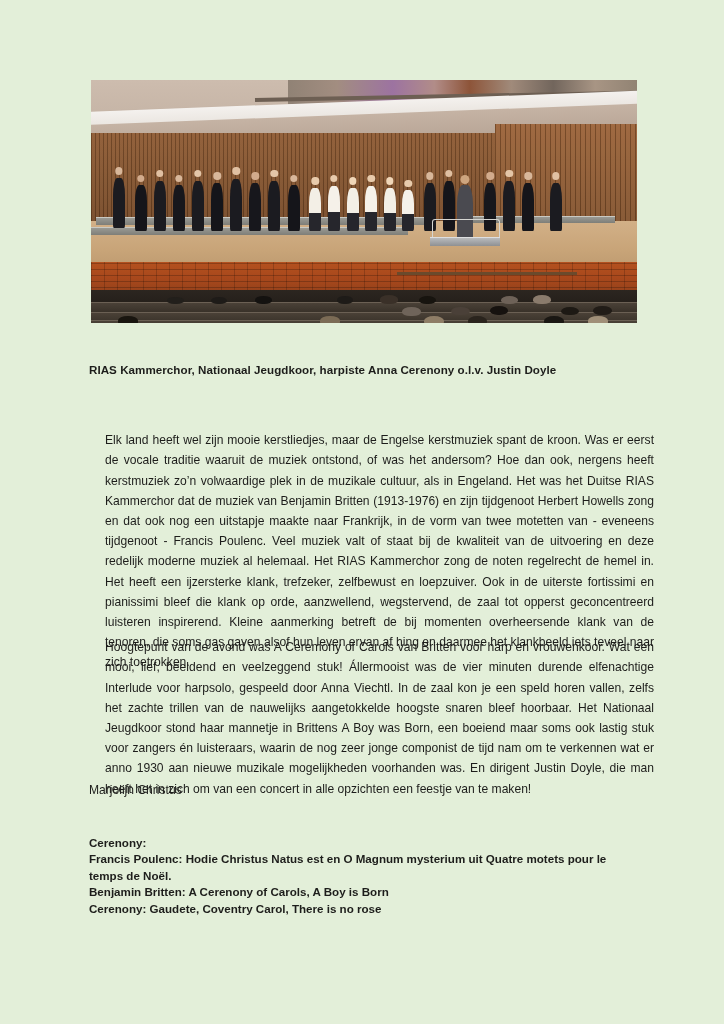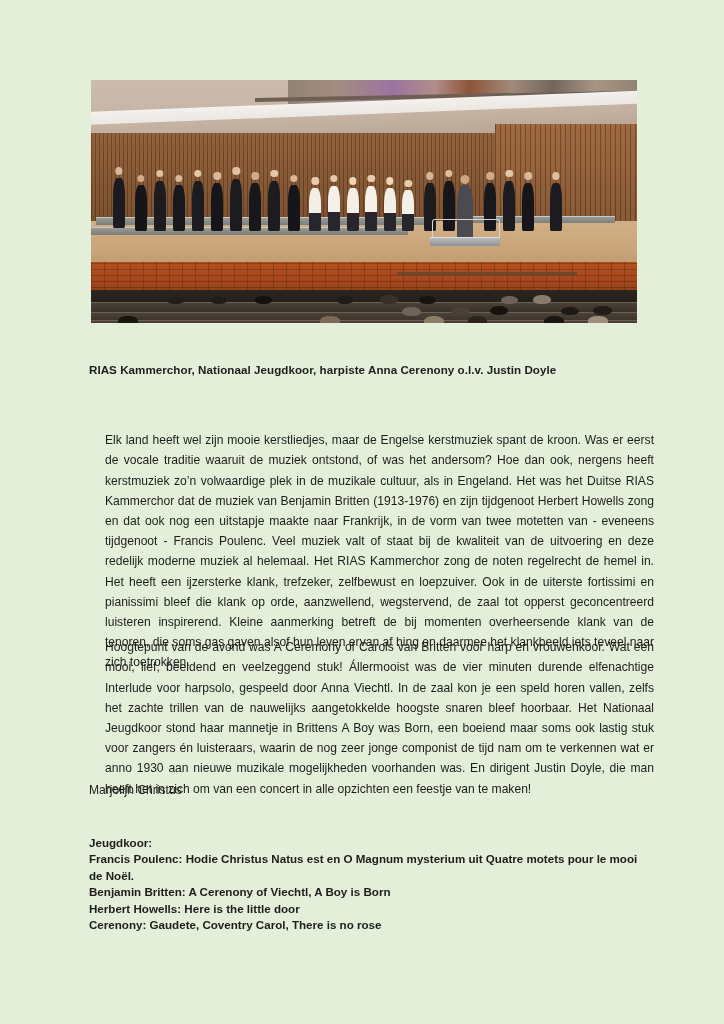--- a/index.html
+++ b/index.html
@@ -361,20 +361,19 @@
     <div>RIAS Kammerchor, Nationaal Jeugdkoor, harpiste Anna Cerenony o.l.v. Justin Doyle</div>
   </div>
 
   <p id="para1" class="body-block">Elk land heeft wel zijn mooie kerstliedjes, maar de Engelse kerstmuziek spant de kroon. Was er eerst de vocale traditie waaruit de muziek ontstond, of was het andersom?  Hoe dan ook, nergens heeft kerstmuziek zo’n volwaardige plek in de muzikale cultuur, als in Engeland. Het was het Duitse RIAS Kammerchor dat de muziek van Benjamin Britten (1913-1976) en zijn tijdgenoot Herbert Howells zong en dat ook nog een uitstapje maakte naar Frankrijk, in de vorm van twee motetten van - eveneens tijdgenoot - Francis Poulenc. Veel muziek valt of staat bij de kwaliteit van de uitvoering en deze redelijk moderne muziek al helemaal. Het RIAS Kammerchor zong de noten regelrecht de hemel in. Het heeft een ijzersterke klank, trefzeker, zelfbewust en loepzuiver. Ook in de uiterste fortissimi en pianissimi bleef die klank op orde, aanzwellend, wegstervend, de zaal tot opperst geconcentreerd luisteren inspirerend. Kleine aanmerking betreft de bij momenten overheersende klank van de tenoren, die soms gas gaven alsof hun leven ervan af hing en daarmee het klankbeeld iets teveel naar zich toetrokken.</p>
 
   <p id="para2" class="body-block">Hoogtepunt van de avond was A Ceremony of Carols van Britten voor harp en vrouwenkoor. Wat een mooi, lief, beeldend en veelzeggend stuk! Állermooist was de vier minuten durende elfenachtige Interlude voor harpsolo, gespeeld door Anna Viechtl. In de zaal kon je een speld horen vallen, zelfs het zachte trillen van de nauwelijks aangetokkelde hoogste snaren bleef hoorbaar. Het Nationaal Jeugdkoor stond haar mannetje in Brittens A Boy was Born, een boeiend maar soms ook lastig stuk voor zangers én luisteraars, waarin de nog zeer jonge componist de tijd nam om te verkennen wat er anno 1930 aan nieuwe muzikale mogelijkheden voorhanden was. En dirigent Justin Doyle, die man heeft het in zich om van een concert in alle opzichten een feestje van te maken!</p>
 
   <div class="signature">Marjolijn Christus</div>
 
   <div class="programme">
-    <div>Jeugdkoor:</div>
-    <div>Francis Poulenc: Hodie Christus Natus est en O Magnum mysterium uit Quatre motets pour le mooi de Noël.</div>
-    <div>Benjamin Britten: A Cerenony of Viechtl, A Boy is Born</div>
-    <div>Herbert Howells: Here is the little door</div>
+    <div>Cerenony:</div>
+    <div>Francis Poulenc: Hodie Christus Natus est en O Magnum mysterium uit Quatre motets pour le temps de Noël.</div>
+    <div>Benjamin Britten: A Cerenony of Carols, A Boy is Born</div>
     <div>Cerenony: Gaudete, Coventry Carol, There is no rose</div>
   </div>
 
 </div>
 
 </body></html>

